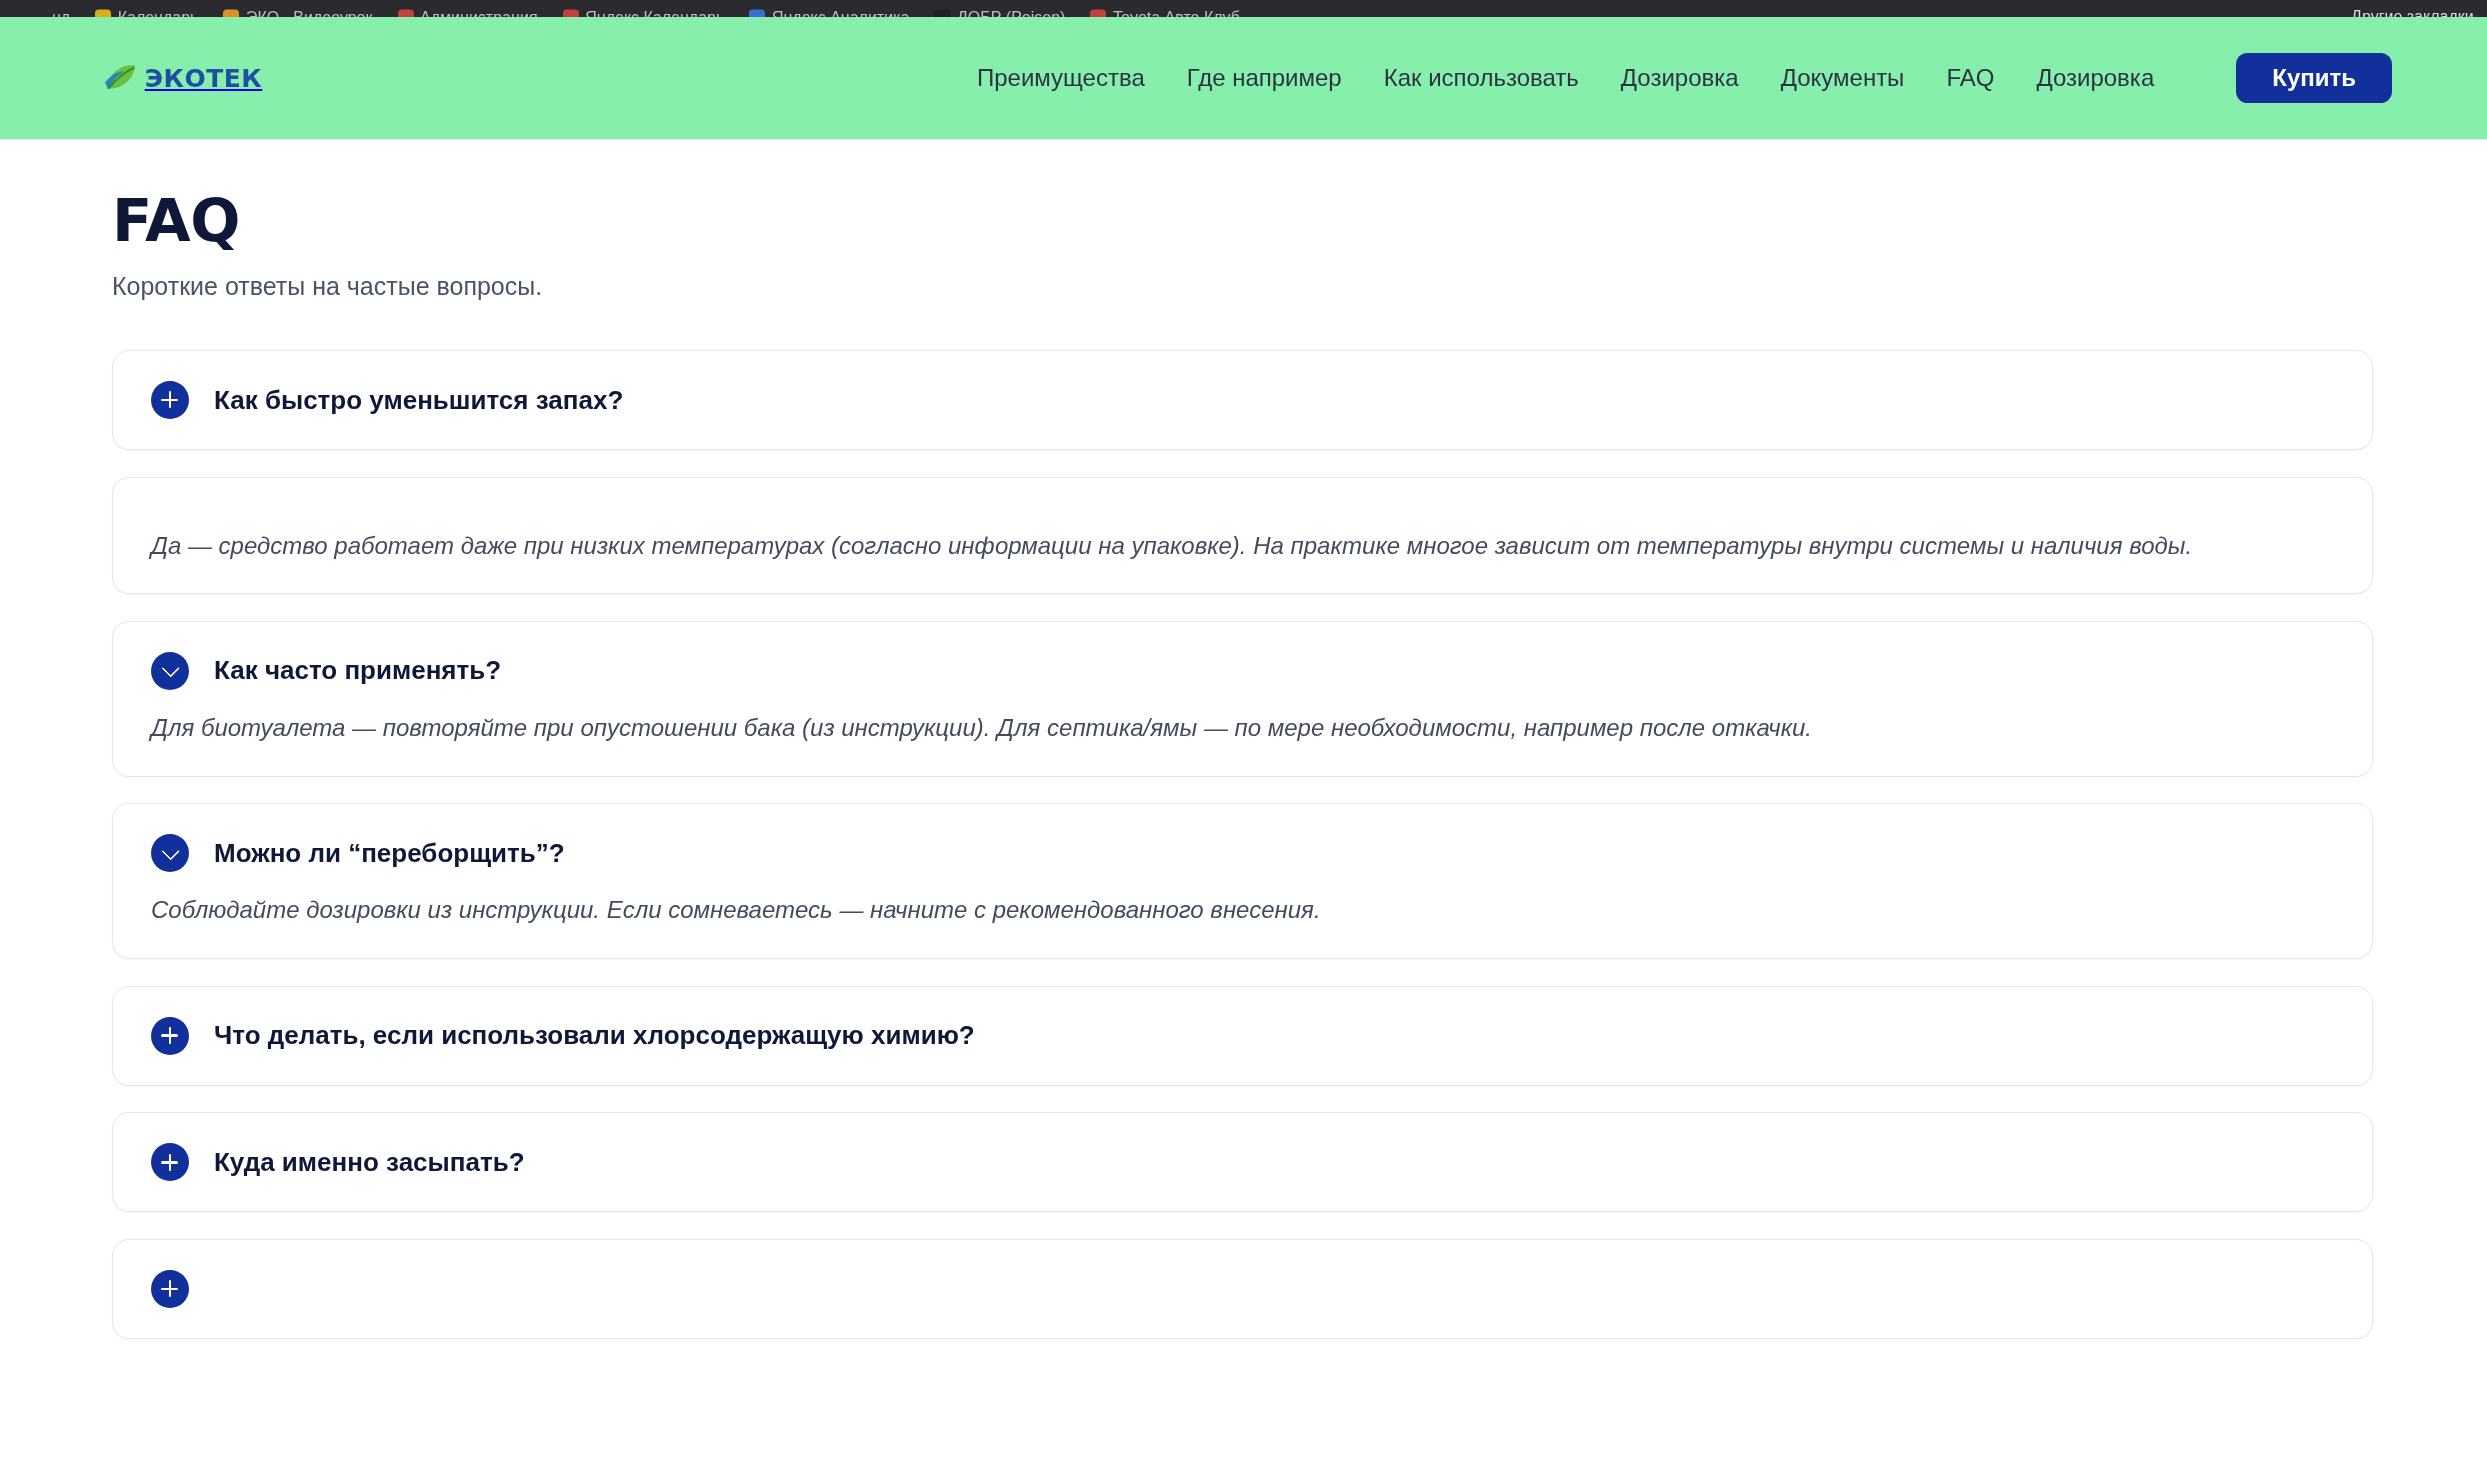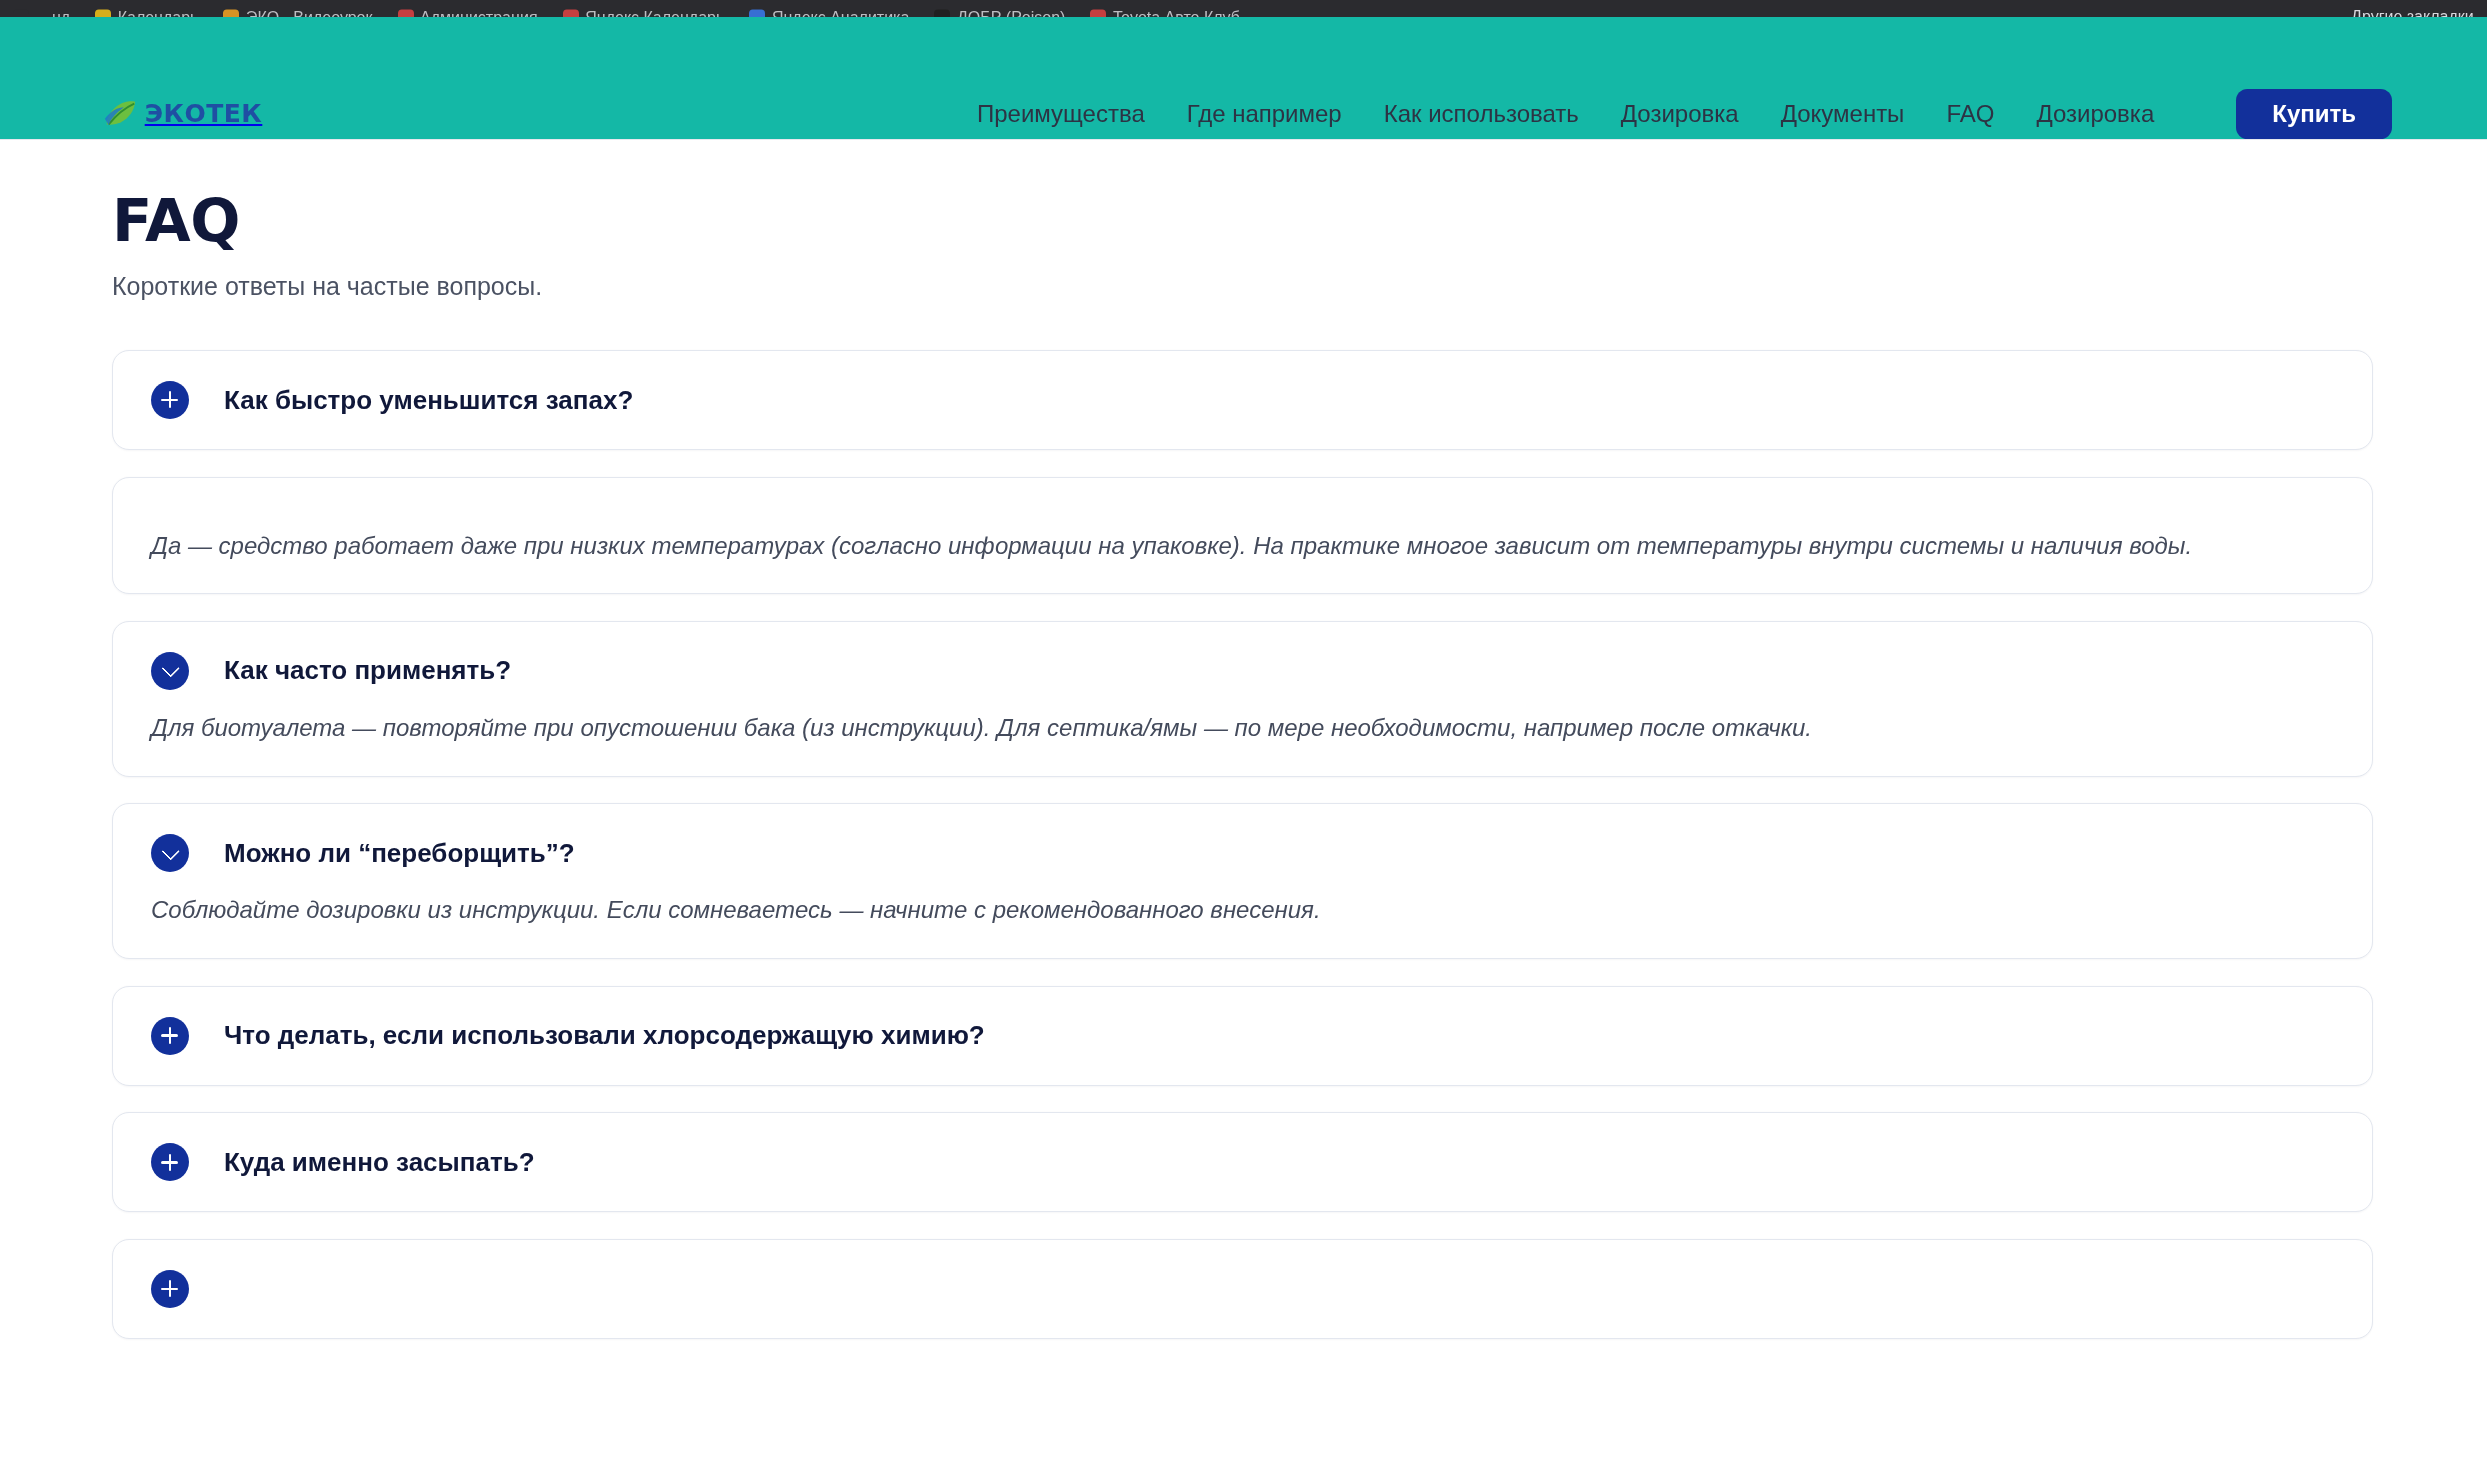--- a/index.html
+++ b/index.html
@@ -45,24 +45,24 @@
     color: #d8d8dd;
     font-size: 16px;
     white-space: nowrap;
     transform: translateY(8.5px);
   }
 
   
   .site-header {
     height: 123px;
     width: 100%;
-    background: #14b8a6;
+    background: #86efac;
     border-bottom: 0.9px solid #e6e8ee;
     display: flex;
-    align-items: flex-end;
+    align-items: center;
     padding: 0 95px 0 103px;
     position: relative;
   }
   .logo {
     display: flex;
     align-items: center;
     gap: 5.7px;
     height: 51px;
   }
   .logo-mark {
@@ -131,21 +131,21 @@
   .faq-card {
     background: #ffffff;
     border: 0.9px solid #e3e7ef;
     border-radius: 17px;
     box-shadow: 0 0.9px 1.9px rgba(16,24,58,.04);
     padding: 30px 38px 30px 38px;
   }
   .faq-head {
     display: flex;
     align-items: center;
-    gap: 35px;
+    gap: 25px;
     cursor: pointer;
   }
   .faq-toggle {
     width: 38px; height: 38px;
     border-radius: 50%;
     background: #12309b;
     flex: 0 0 auto;
     position: relative;
   }
   

